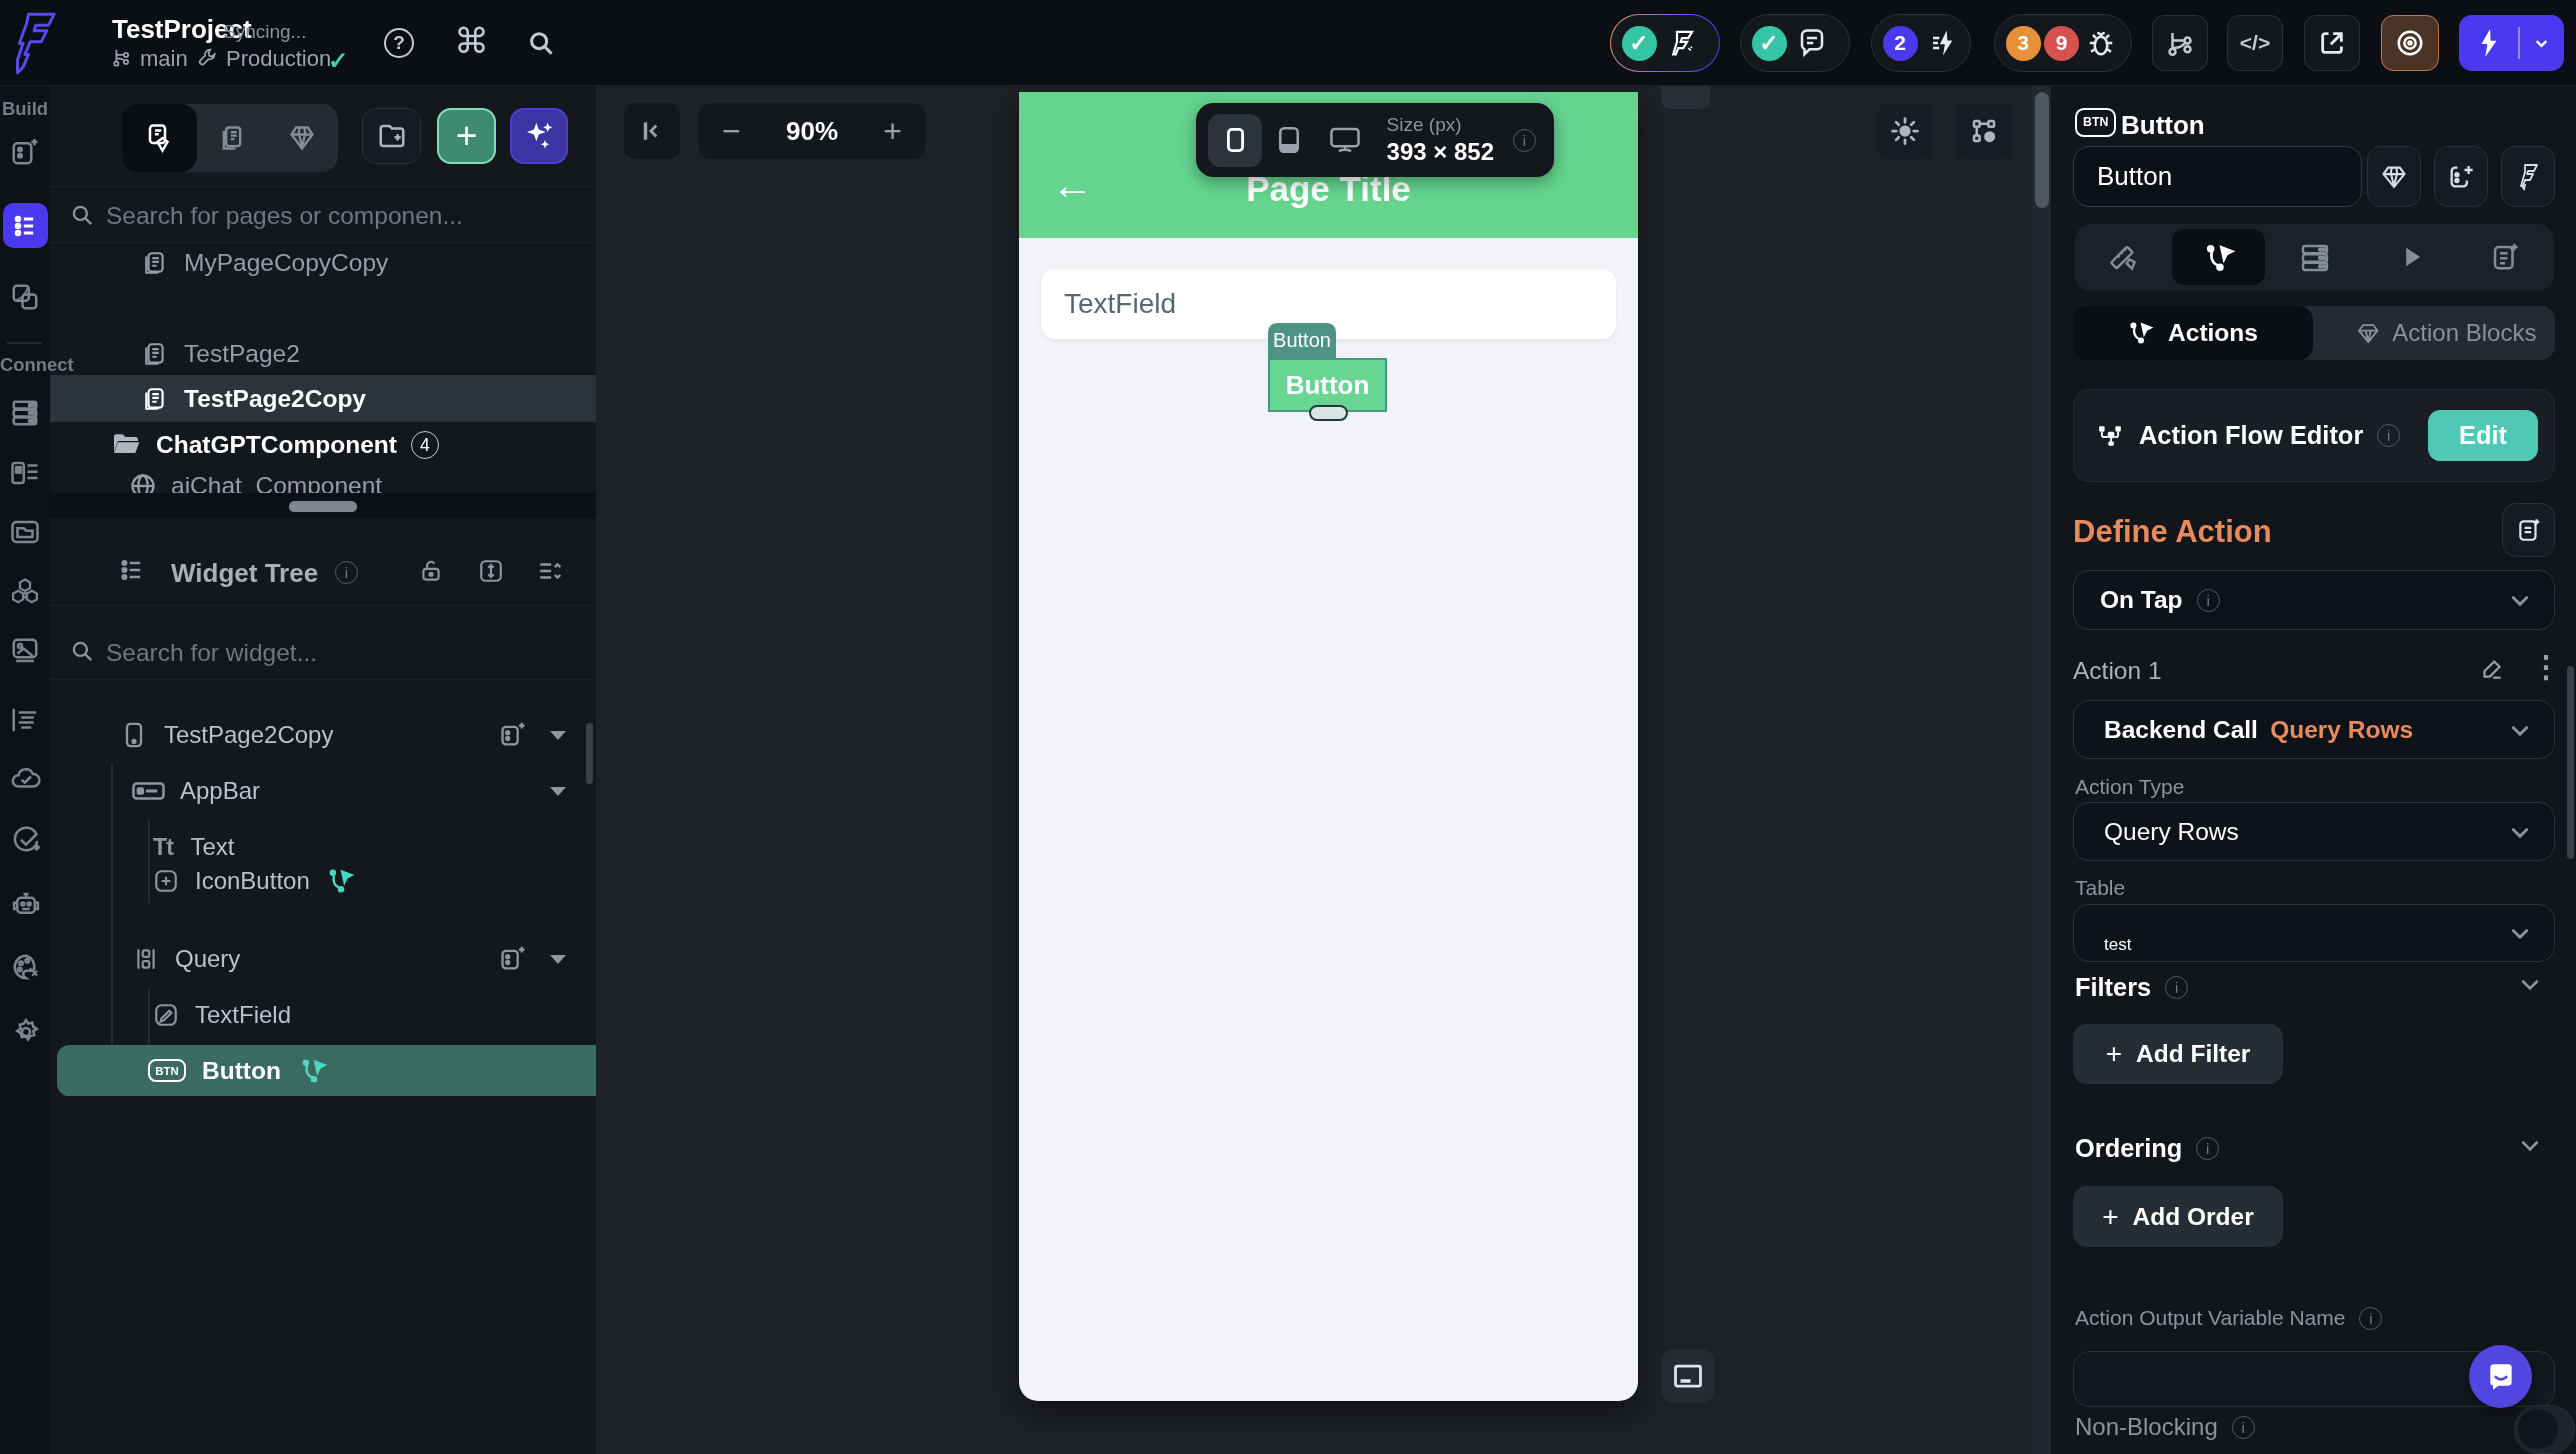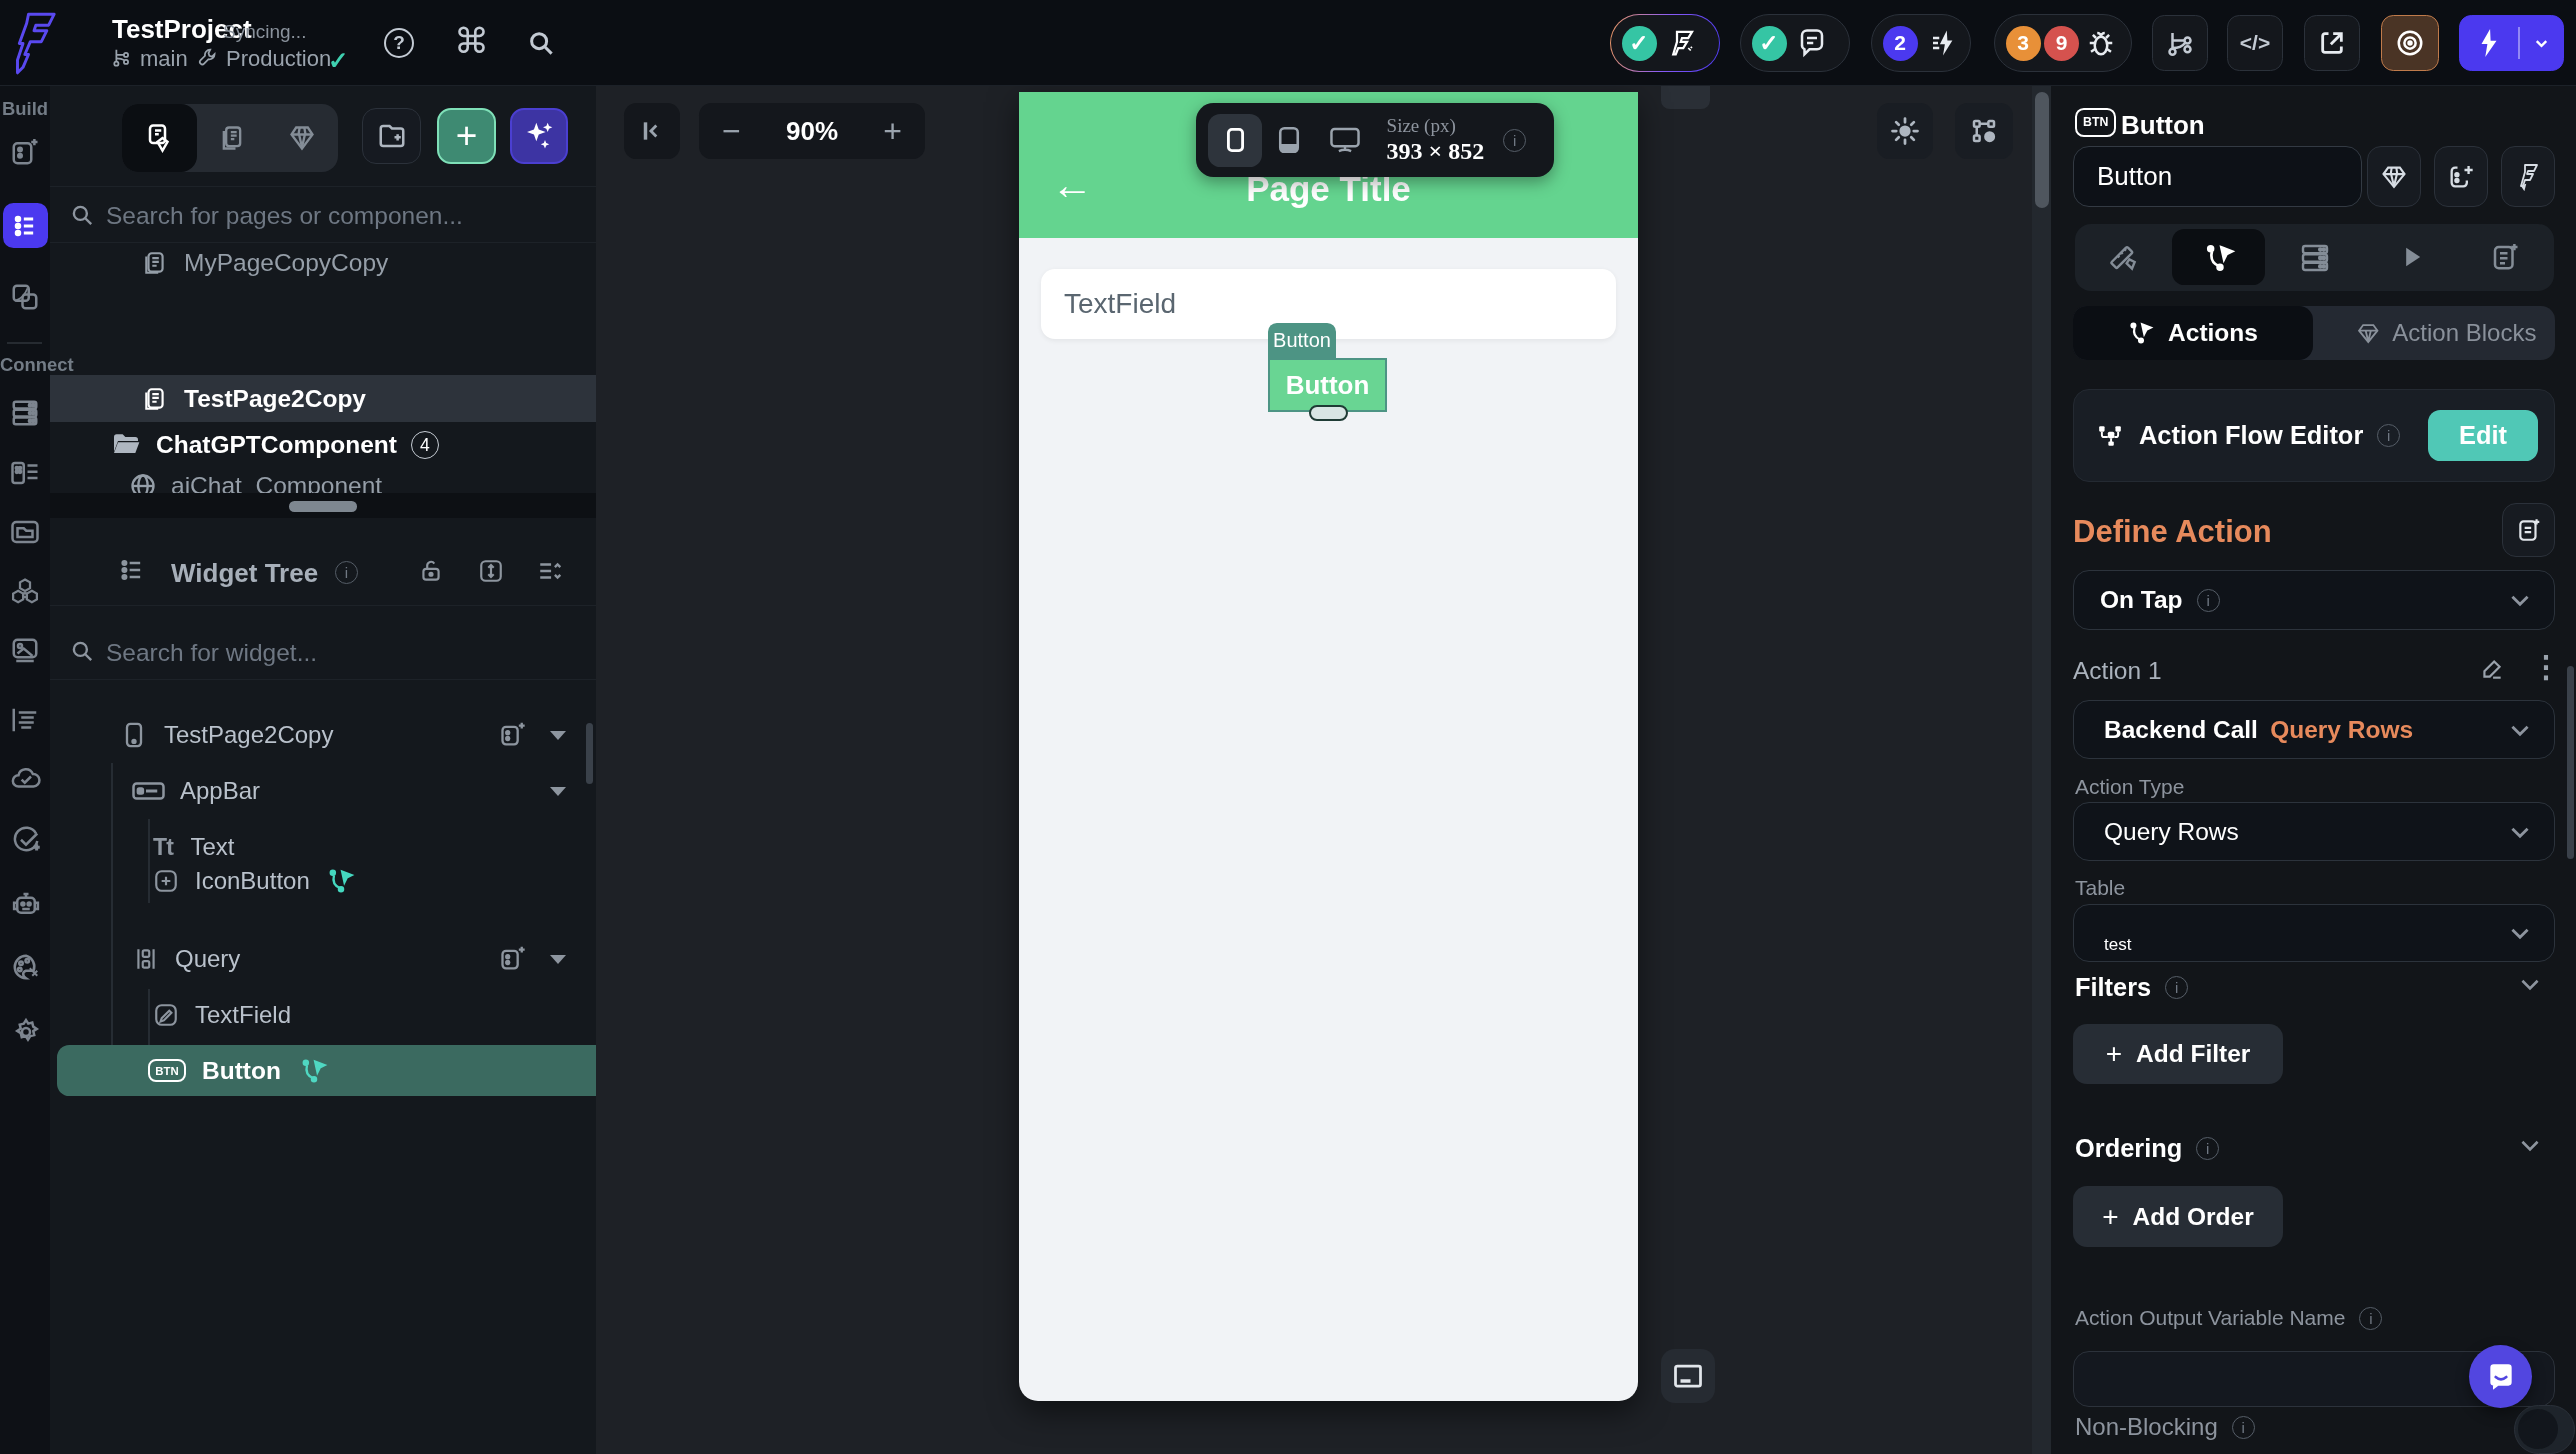--- a/index.html
+++ b/index.html
@@ -330,20 +330,28 @@
   <div class="abs hair" style="left:0;top:156px;width:546px;"></div>
 
   <div class="abs flex" style="left:0;top:154px;width:546px;height:46px;gap:16px;padding-left:92px;">
     <svg width="26" height="26" viewBox="0 0 24 24" fill="none" stroke="#959ea8" stroke-width="2">
         <rect x="6" y="3" width="13" height="17" rx="3"></rect>
         <path d="M9.5 7.5 h6 M9.5 11 h6 M9.5 14.5 h4"></path>
         <path d="M4 6 v15 h11" stroke-width="2"></path>
       </svg>
     <span class="row-lbl">MyPageCopyCopy</span>
   </div>
+  <div class="abs flex" style="left:0;top:245px;width:546px;height:46px;gap:16px;padding-left:92px;">
+    <svg width="26" height="26" viewBox="0 0 24 24" fill="none" stroke="#959ea8" stroke-width="2">
+        <rect x="6" y="3" width="13" height="17" rx="3"></rect>
+        <path d="M9.5 7.5 h6 M9.5 11 h6 M9.5 14.5 h4"></path>
+        <path d="M4 6 v15 h11" stroke-width="2"></path>
+      </svg>
+    <span class="row-lbl">TestPage2</span>
+  </div>
   <div class="abs flex" style="left:0;top:289px;width:546px;height:47px;gap:16px;padding-left:92px;background:#2d333b;">
     <svg width="26" height="26" viewBox="0 0 24 24" fill="none" stroke="#fff" stroke-width="2">
         <rect x="6" y="3" width="13" height="17" rx="3"></rect>
         <path d="M9.5 7.5 h6 M9.5 11 h6 M9.5 14.5 h4"></path>
         <path d="M4 6 v15 h11" stroke-width="2"></path>
       </svg>
     <span class="row-lbl w b">TestPage2Copy</span>
   </div>
   <div class="abs flex" style="left:0;top:337px;width:546px;height:44px;gap:14px;padding-left:60px;">
     <svg width="32" height="32" viewBox="0 0 24 24" fill="#aeb6c0">
@@ -565,21 +573,21 @@
         <rect x="2.5" y="2" width="15" height="20" rx="3.5"></rect>
         <path d="M3 16.5 h14 v3 a2.5 2.5 0 0 1-2.5 2.5 h-9 a2.5 2.5 0 0 1-2.5-2.5 Z" fill="#9aa3ad"></path>
       </svg>
   </div>
   <div style="width:58px;height:53px;display:flex;align-items:center;justify-content:center;">
     <svg width="32" height="28" viewBox="0 0 26 22" fill="none" stroke="#9aa3ad" stroke-width="2">
         <rect x="2" y="2" width="22" height="14" rx="2.5"></rect>
         <path d="M13 16 v3 M8 20 q5-2 10 0"></path>
       </svg>
   </div>
-  <div style="margin-left:12.3px;display:flex;flex-direction:column;gap:1.8px;font-family:Liberation Serif, serif;">
+  <div style="margin-left:12.3px;display:flex;flex-direction:column;gap:1.8px;">
     <span style="font-size:19px;color:#8d949e;">Size (px)</span>
     <span style="font-size:24px;font-weight:bold;color:#fff;">393 × 852</span>
   </div>
   <span class="info" style="margin-left:19px;">i</span>
 </div>
 
 <div class="abs" style="left:1661px;top:1349px;width:54px;height:54px;background:#262b32;border-radius:14px;display:flex;align-items:center;justify-content:center;z-index:20;">
   <svg width="30" height="26" viewBox="0 0 24 20" fill="none" stroke="#e2e6eb" stroke-width="2.2">
       <rect x="2" y="2" width="20" height="16" rx="1.5"></rect>
       <path d="M6 14 h8" stroke-width="2.8"></path>

